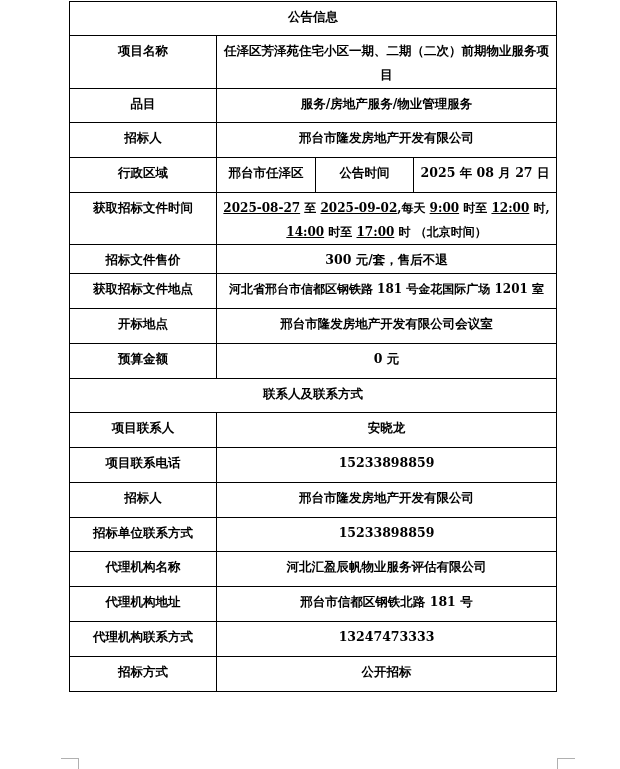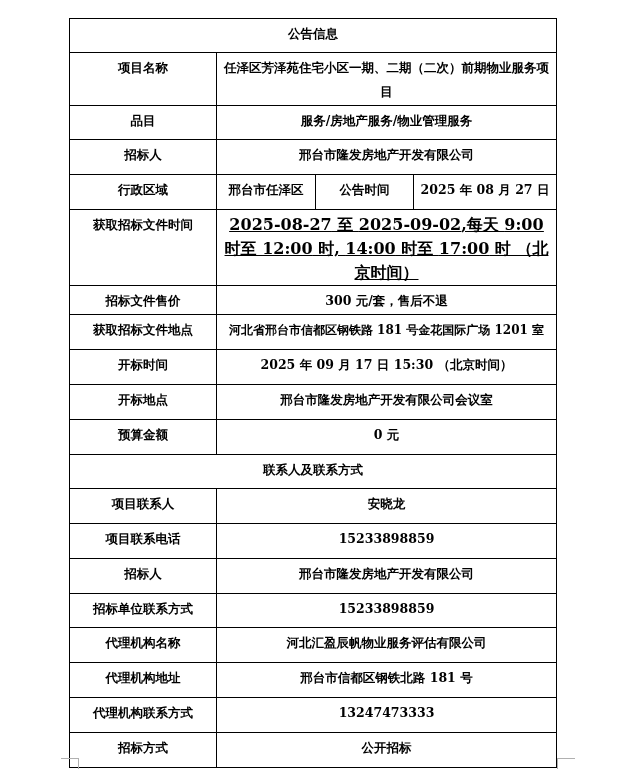--- a/index.html
+++ b/index.html
@@ -11,21 +11,21 @@
       width: 620px;
       height: 769px;
       position: relative;
       overflow: hidden;
       font-family: "DejaVu Serif", "Liberation Serif", serif;
       color: #000000;
     }
     .doc-table {
       position: absolute;
       left: 69px;
-      top: 18px;
+      top: 1px;
       width: 487px;
       border-collapse: collapse;
       table-layout: fixed;
     }
     .doc-table td {
       border: 1.3px solid #000000;
       padding: 0 4px;
       font-size: 12.5px;
       font-weight: bold;
       text-align: center;
@@ -86,33 +86,29 @@
       <td colspan="3">邢台市隆发房地产开发有限公司</td>
     </tr>
     <tr style="height:35px">
       <td>行政区域</td>
       <td>邢台市任泽区</td>
       <td>公告时间</td>
       <td>2025 年 08 月 27 日</td>
     </tr>
     <tr style="height:52px">
       <td>获取招标文件时间</td>
-      <td colspan="3" class="wrap" style="font-size:16px;text-decoration:underline;"><span class="u">2025-08-27</span><span> 至 </span><span class="u">2025-09-02</span><span>,每天 </span><span class="u">9:00</span><span> 时至 </span><span class="u">12:00</span><span> 时, </span><span class="u">14:00</span><span> 时至 </span><span class="u">17:00</span><span> 时 （北京时间）</span></td>
+      <td colspan="3" class="wrap" style="font-size:12px;"><span class="u">2025-08-27</span><span> 至 </span><span class="u">2025-09-02</span><span>,每天 </span><span class="u">9:00</span><span> 时至 </span><span class="u">12:00</span><span> 时, </span><span class="u">14:00</span><span> 时至 </span><span class="u">17:00</span><span> 时 （北京时间）</span></td>
     </tr>
     <tr style="height:29px">
       <td>招标文件售价</td>
       <td colspan="3">300 元/套，售后不退</td>
     </tr>
     <tr style="height:35px">
       <td>获取招标文件地点</td>
       <td colspan="3" style="font-size:12px;text-align:center;">河北省邢台市信都区钢铁路 181 号金花国际广场 1201 室</td>
-    </tr>
-    <tr style="height:35px">
-      <td>开标时间</td>
-      <td colspan="3">2025 年 09 月 17 日 15:30 （北京时间）</td>
     </tr>
     <tr style="height:35px">
       <td>开标地点</td>
       <td colspan="3">邢台市隆发房地产开发有限公司会议室</td>
     </tr>
     <tr style="height:35px">
       <td>预算金额</td>
       <td colspan="3">0 元</td>
     </tr>
     <tr style="height:34px">

